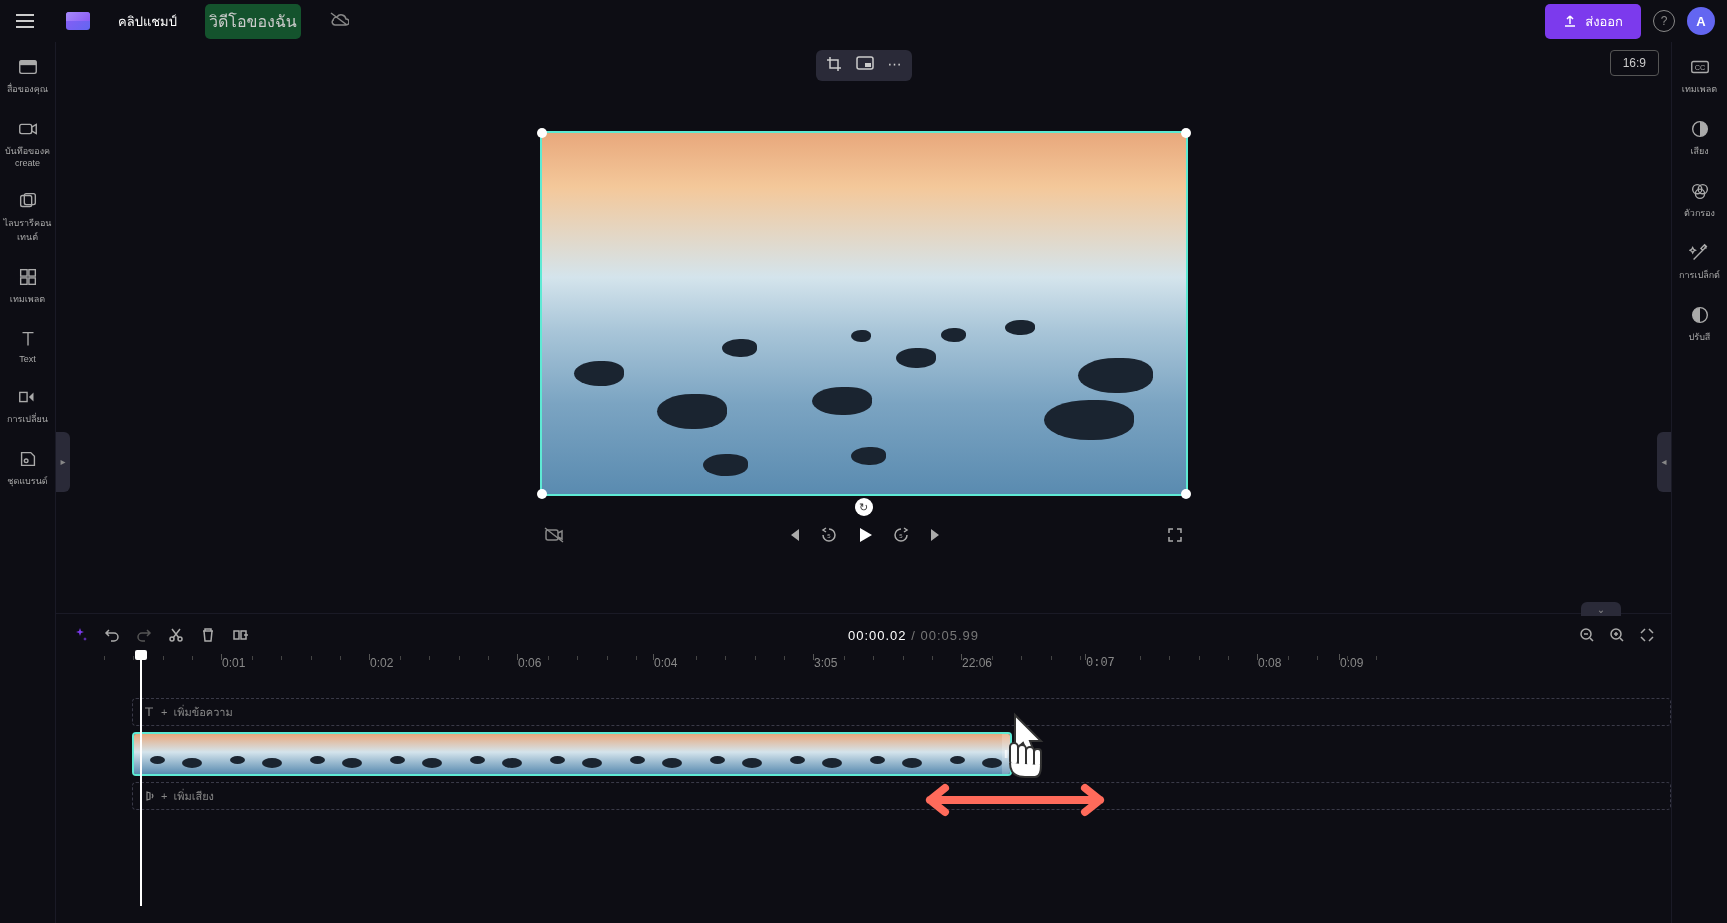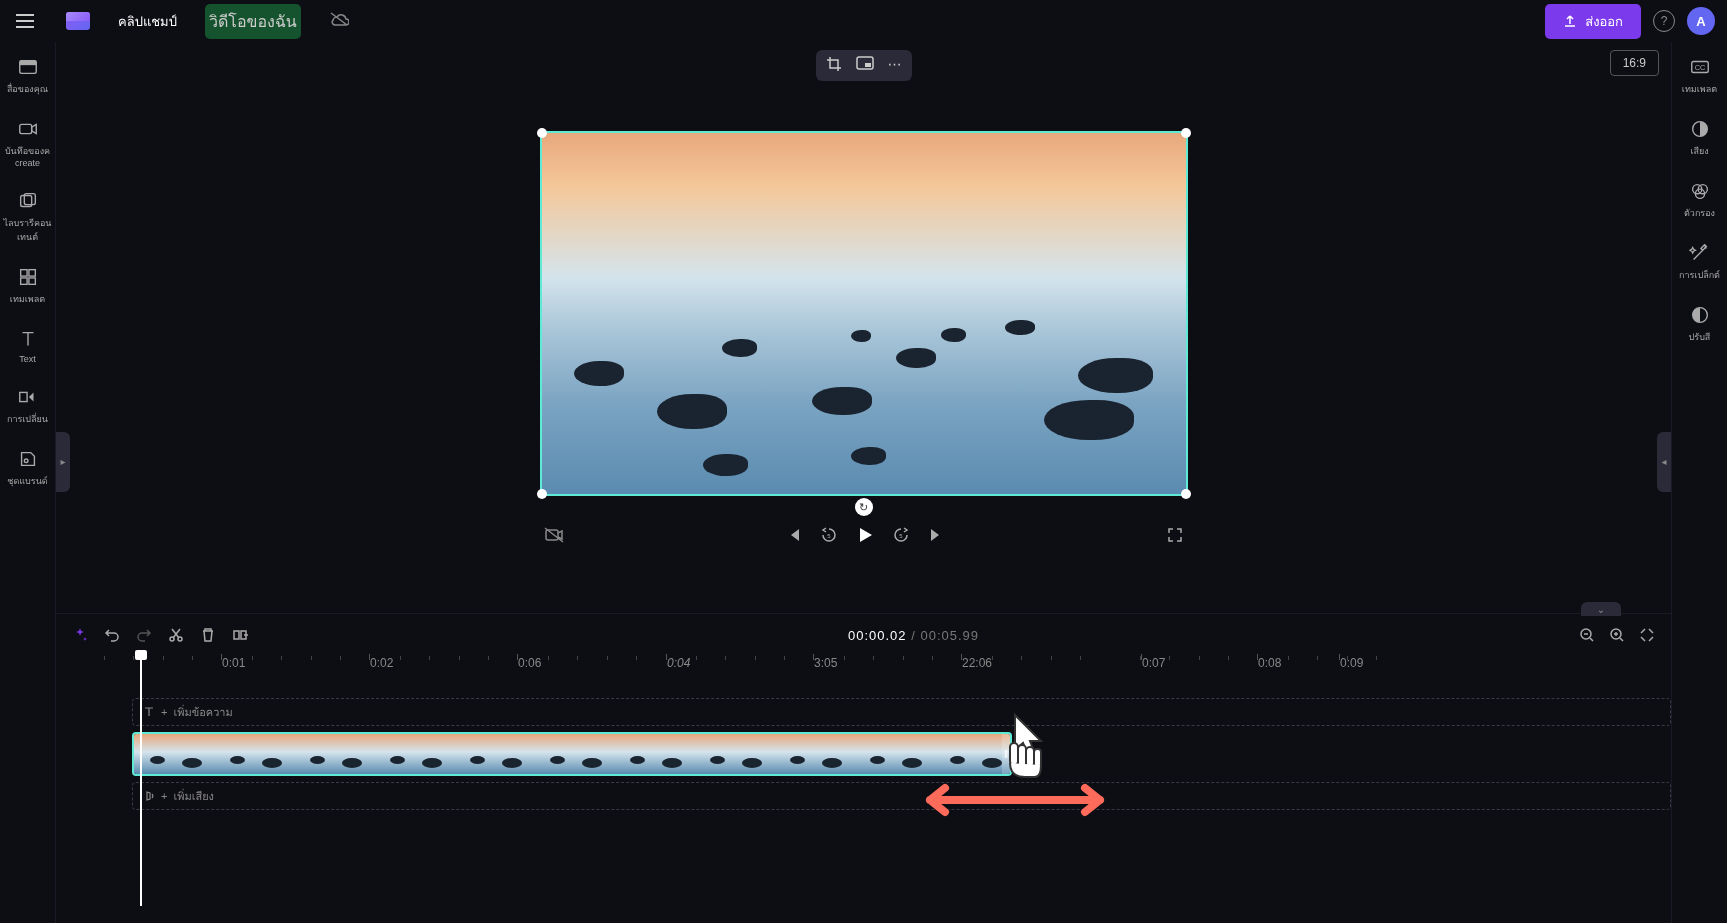--- a/index.html
+++ b/index.html
@@ -282,36 +282,36 @@
           <div class="ruler-mark" style="left: 298px;">0:02</div>
           <div class="ruler-tick" style="left: 268.4px;"></div>
           <div class="ruler-tick" style="left: 238.8px;"></div>
           <div class="ruler-tick" style="left: 209.2px;"></div>
           <div class="ruler-tick" style="left: 179.6px;"></div>
           <div class="ruler-mark" style="left: 446px;">0:06</div>
           <div class="ruler-tick" style="left: 416.4px;"></div>
           <div class="ruler-tick" style="left: 386.8px;"></div>
           <div class="ruler-tick" style="left: 357.2px;"></div>
           <div class="ruler-tick" style="left: 327.6px;"></div>
-          <div class="ruler-mark" style="left: 595px; font-style: italic;">0:04</div>
+          <div class="ruler-mark" style="left: 582px;">0:04</div>
           <div class="ruler-tick" style="left: 564.4px;"></div>
           <div class="ruler-tick" style="left: 534.8px;"></div>
           <div class="ruler-tick" style="left: 505.2px;"></div>
           <div class="ruler-tick" style="left: 475.6px;"></div>
           <div class="ruler-mark" style="left: 742px;">3:05</div>
           <div class="ruler-tick" style="left: 712.4px;"></div>
           <div class="ruler-tick" style="left: 682.8px;"></div>
           <div class="ruler-tick" style="left: 653.2px;"></div>
           <div class="ruler-tick" style="left: 623.6px;"></div>
           <div class="ruler-mark" style="left: 890px;">22:06</div>
           <div class="ruler-tick" style="left: 860.4px;"></div>
           <div class="ruler-tick" style="left: 830.8px;"></div>
           <div class="ruler-tick" style="left: 801.2px;"></div>
           <div class="ruler-tick" style="left: 771.6px;"></div>
-          <div class="ruler-mark" style="left: 1070px;">0:07</div>
+          <div class="ruler-mark" style="left: 1014px; font-family: Liberation Mono, monospace;">0:07</div>
           <div class="ruler-tick" style="left: 1008.4px;"></div>
           <div class="ruler-tick" style="left: 978.8px;"></div>
           <div class="ruler-tick" style="left: 949.2px;"></div>
           <div class="ruler-tick" style="left: 919.6px;"></div>
           <div class="ruler-mark" style="left: 1186px;">0:08</div>
           <div class="ruler-tick" style="left: 1156.4px;"></div>
           <div class="ruler-tick" style="left: 1126.8px;"></div>
           <div class="ruler-tick" style="left: 1097.2px;"></div>
           <div class="ruler-tick" style="left: 1067.6px;"></div>
           <div class="ruler-mark" style="left: 1268px;">0:09</div>

